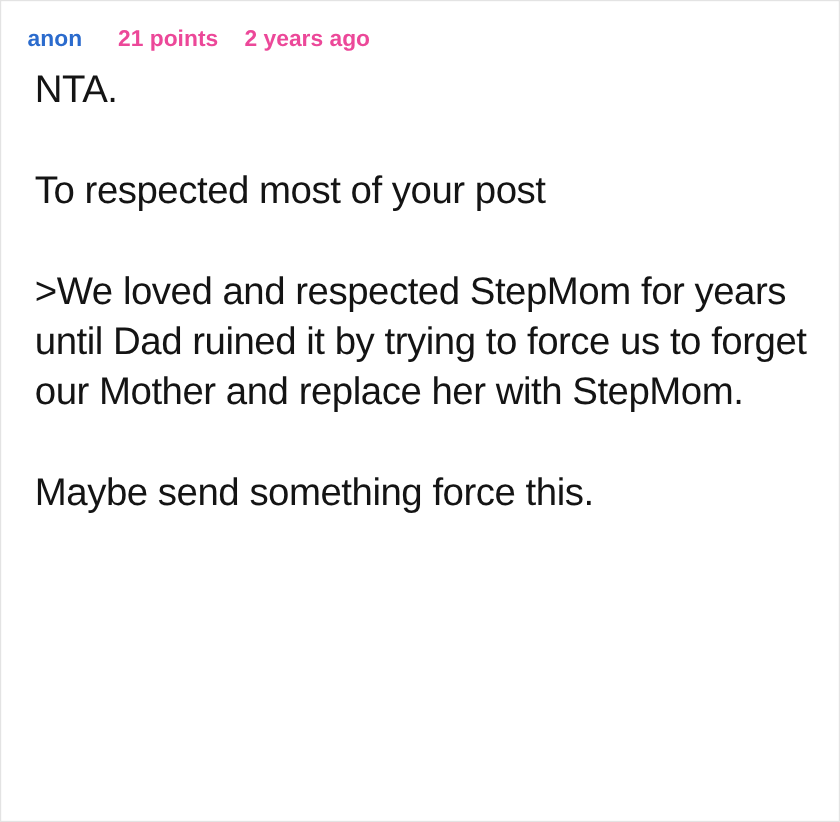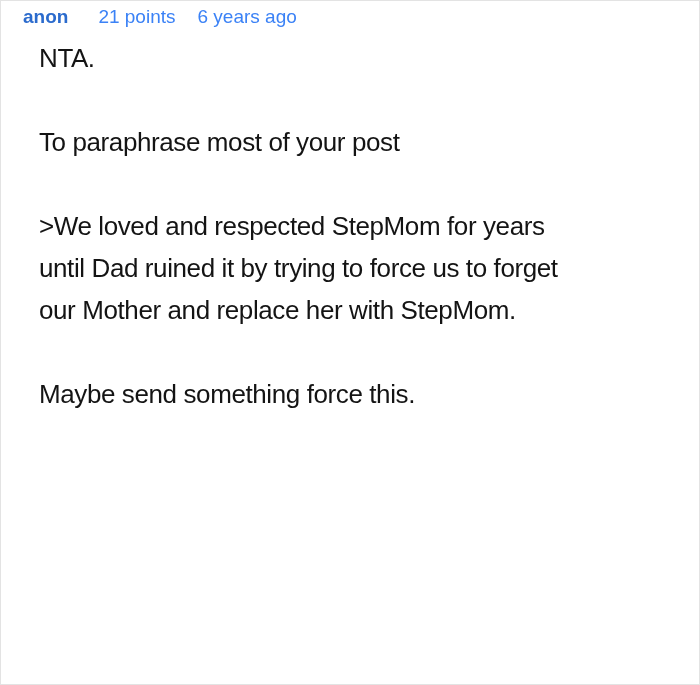--- a/index.html
+++ b/index.html
@@ -12,64 +12,64 @@
     box-sizing: border-box;
     width: 700px;
     height: 685px;
     background: #ffffff;
     border: 1px solid #e3e3e3;
     overflow: hidden;
   }
   .comment-header {
     display: flex;
     align-items: baseline;
-    padding: 3px 22px 0 22px;
+    padding: 19px 22px 0 22px;
     font-size: 19px;
     line-height: 26px;
     white-space: nowrap;
   }
   .comment-author {
     color: #2b6bcd;
     font-weight: bold;
     margin-right: 30px;
     cursor: pointer;
   }
   .comment-meta {
-    color: #3b82f6;
-    font-weight: 400;
+    color: #ec4899;
+    font-weight: 700;
   }
   .comment-points {
     margin-right: 22px;
   }
   .comment-body {
     padding: 7px 22px 0 22px;
     overflow: hidden;
   }
   .comment-paragraph {
-    margin: 0 0 42px 16px;
-    font-size: 26px;
+    margin: 0 0 42px 6px;
+    font-size: 32px;
     line-height: 42px;
     letter-spacing: -0.4px;
     color: #141414;
     white-space: pre;
   }
   .comment-paragraph:last-child {
     margin-bottom: 0;
   }
 </style>
 </head>
 <body>
 
 <div class="comment-card">
   <div class="comment-header">
     <span class="comment-author">anon</span>
     <span class="comment-meta comment-points">21 points</span>
-    <span class="comment-meta comment-age">6 years ago</span>
+    <span class="comment-meta comment-age">2 years ago</span>
   </div>
   <div class="comment-body">
     <p class="comment-paragraph">NTA.</p>
-    <p class="comment-paragraph">To paraphrase most of your post</p>
+    <p class="comment-paragraph">To respected most of your post</p>
     <p class="comment-paragraph">&gt;We loved and respected StepMom for years
 until Dad ruined it by trying to force us to forget
 our Mother and replace her with StepMom.</p>
     <p class="comment-paragraph">Maybe send something force this.</p>
   </div>
 </div>
 
 </body></html>

